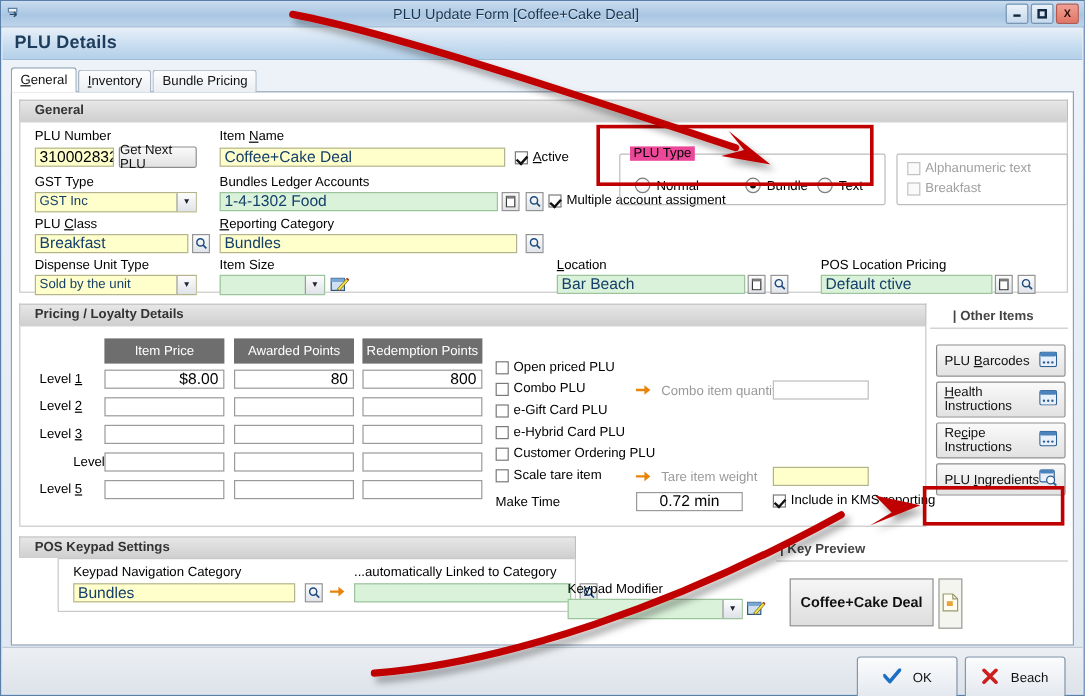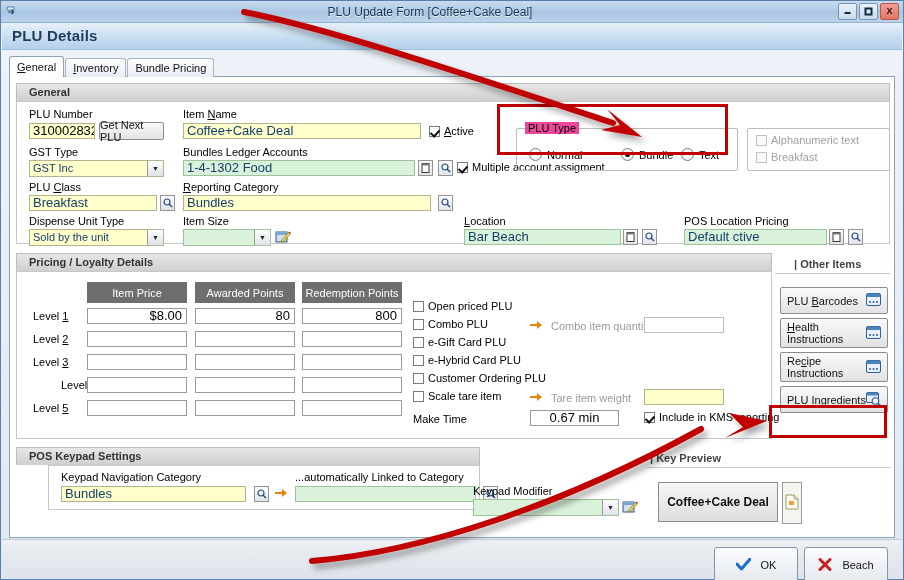--- a/index.html
+++ b/index.html
@@ -405,21 +405,21 @@
         </div>
         <div style="position:absolute;left:513px;top:120px;">
           <svg width="13" height="10" viewBox="0 0 13 10">
               <path d="M0 4 h7 v-3 l5 4 l-5 4 v-3 h-7z" fill="#e8840a"></path>
             </svg>
         </div>
         <div class="lbl" style="left:534px;top:120px;color:#9a9a9a;">Tare item weight</div>
         <div class="fld yellow" style="left:627px;top:117px;width:80px;"></div>
 
         <div class="lbl" style="left:396px;top:141px;">Make Time</div>
-        <div class="fld plain" style="left:513px;top:138px;width:89px;text-align:center;">0.67 min</div>
+        <div class="fld plain" style="left:513px;top:138px;width:89px;text-align:center;">0.72 min</div>
         <div class="cbx on" style="left:627px;top:139px;">
           <span class="bx"></span>
           <span>Include in KMS reporting</span>
         </div>
 
       </div>
     </div>
 
     <div class="sectlabel" style="left:768px;top:181px;padding-left:16px;">| Other Items</div>
     <div class="sep" style="left:765px;top:196px;width:115px;height:1px;"></div>

